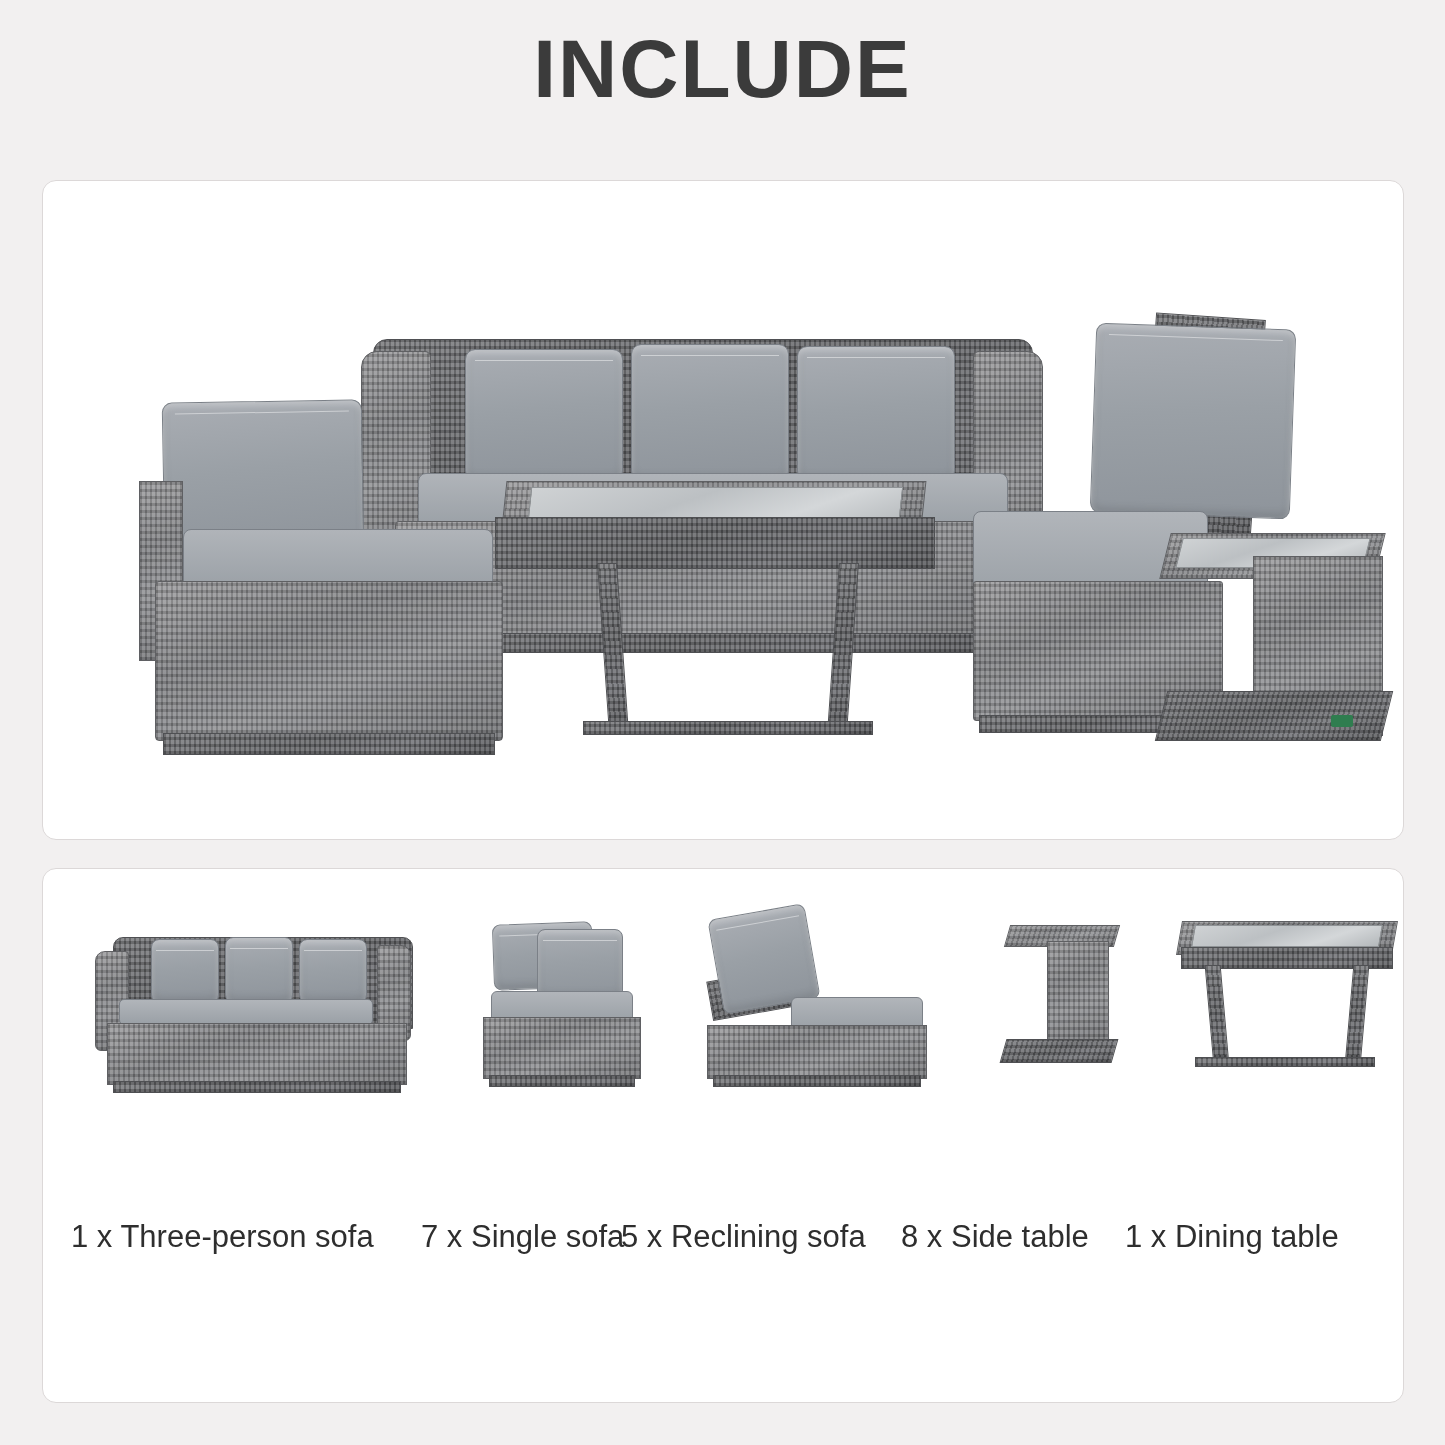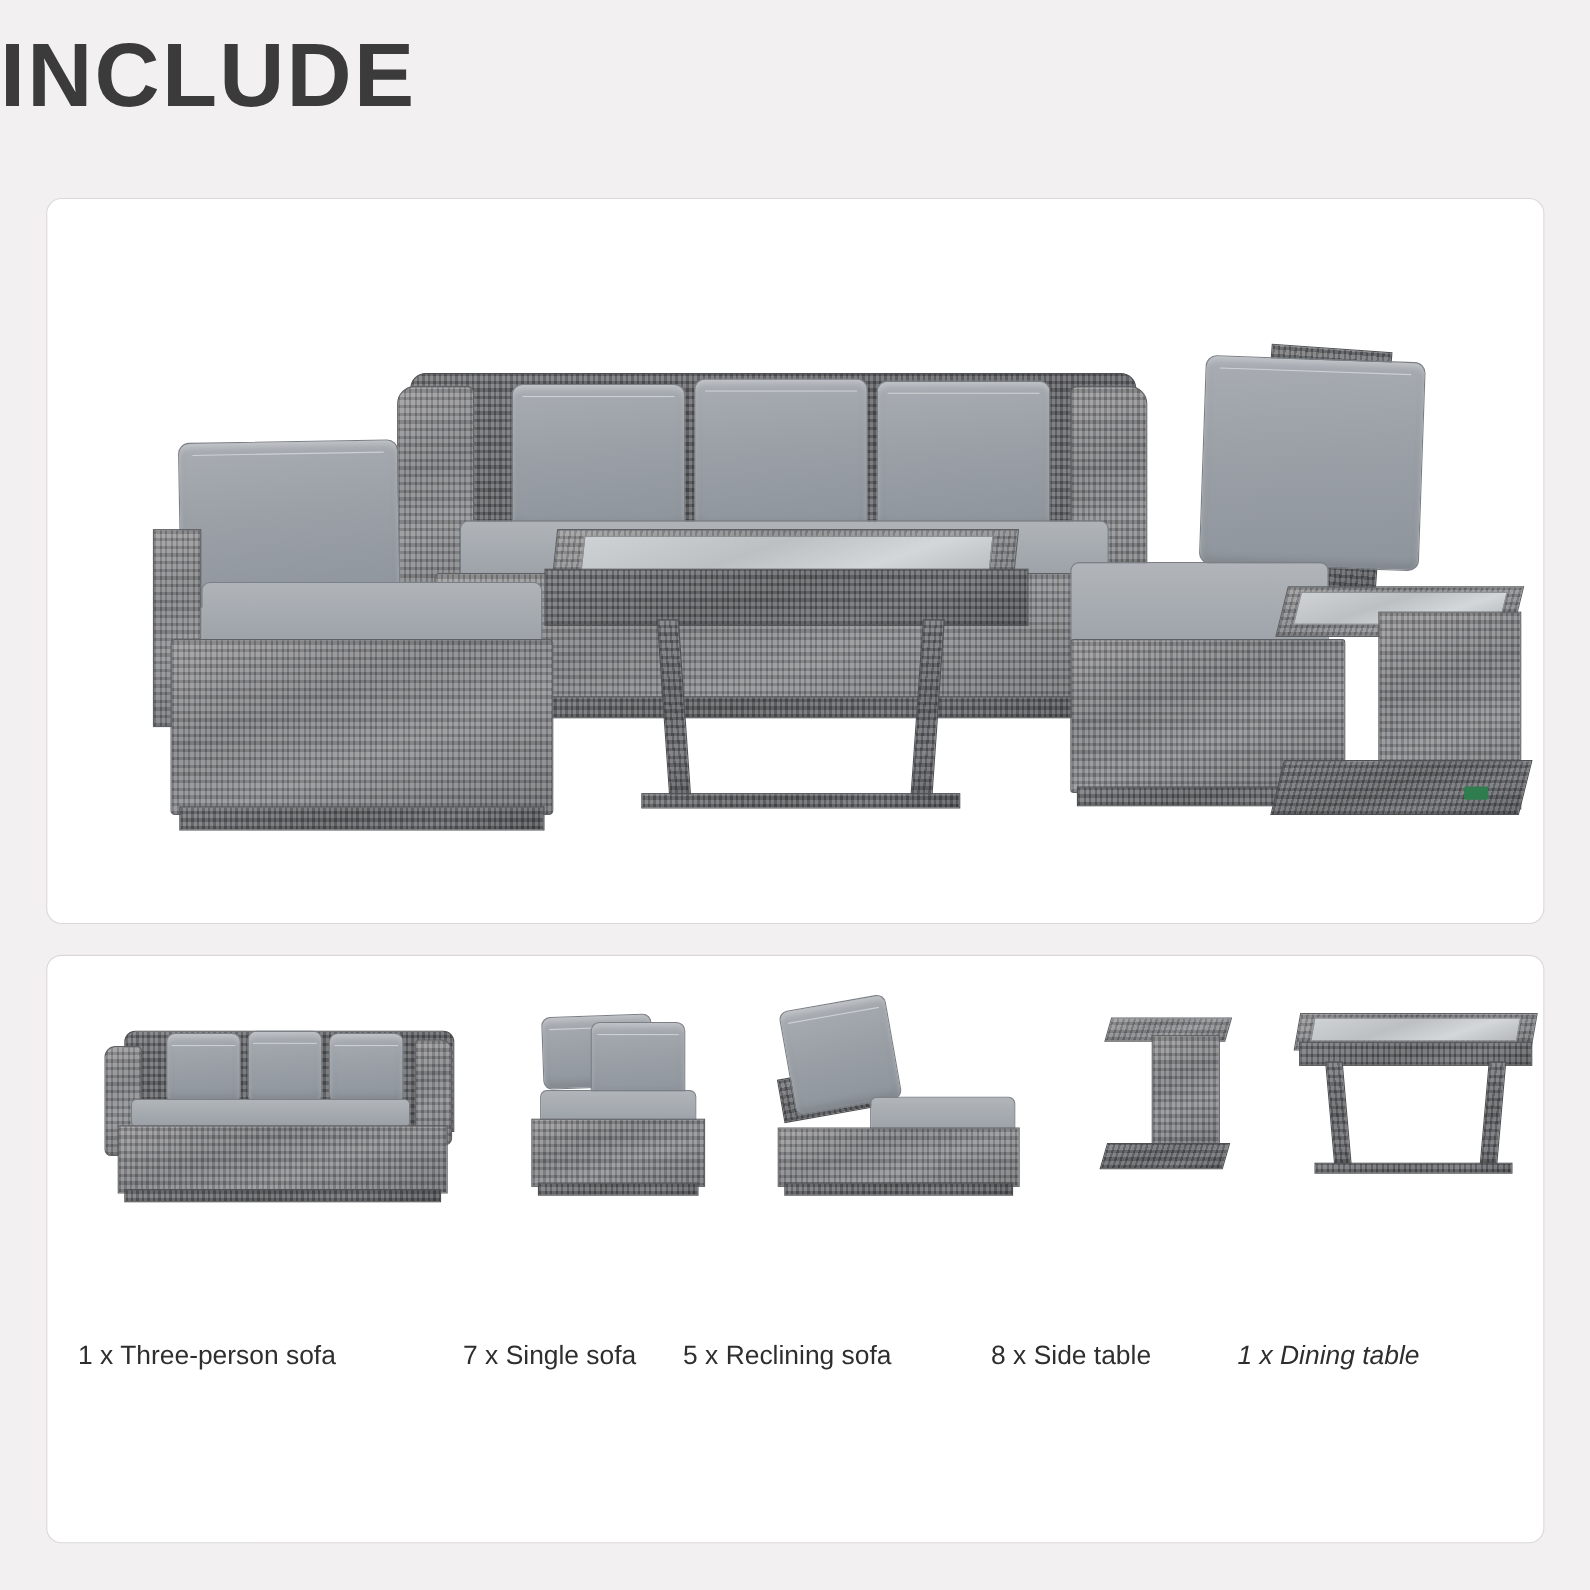--- a/index.html
+++ b/index.html
@@ -6,20 +6,21 @@
   body{
     width:1445px;height:1445px;
     background:#f2f0f0;
     font-family:"Liberation Sans", sans-serif;
     overflow:hidden;
   }
   .page{position:relative;width:1445px;height:1445px;}
 
   .title{
     position:absolute;top:22px;left:0;width:100%;
+    text-align:center;
     font-size:82px;
     font-weight:bold;
     letter-spacing:2px;
     color:#3b3b3b;
   }
 
   .panel{
     position:absolute;
     background:#ffffff;
     border:1px solid #dcd8d8;
@@ -105,21 +106,21 @@
   .hst-body{position:absolute;left:1210px;top:375px;width:130px;height:180px;}
   .hst-foot{position:absolute;left:1118px;top:510px;width:226px;height:50px;transform:skewX(-14deg);}
   .hst-tag{position:absolute;left:1288px;top:534px;width:22px;height:12px;background:#2f7d4f;border-radius:2px;}
 
   
   .list-row{position:absolute;left:0;top:30px;width:100%;height:300px;}
   .item{position:absolute;top:0;height:260px;}
   .labels{position:absolute;left:0;top:350px;width:100%;height:50px;}
   .label{
     position:absolute;
-    font-size:24px;
+    font-size:31px;
     color:#2e2e2e;
     white-space:nowrap;
     top:0;
   }
 
   
   .s3{left:40px;width:330px;}
   .s3 .bk{position:absolute;left:30px;top:38px;width:300px;height:92px;border-radius:10px 10px 0 0;}
   .s3 .c1{position:absolute;left:68px;top:40px;width:68px;height:64px;border-radius:8px;}
   .s3 .c2{position:absolute;left:142px;top:38px;width:68px;height:66px;border-radius:8px;}
@@ -266,18 +267,18 @@
         <div class="rattan-d ft"></div>
       </div>
 
     </div>
 
     <div class="labels">
       <div class="label" style="left:28px;">1 x Three-person sofa</div>
       <div class="label" style="left:378px;">7 x Single sofa</div>
       <div class="label" style="left:578px;">5 x Reclining sofa</div>
       <div class="label" style="left:858px;">8 x  Side table</div>
-      <div class="label" style="left:1082px;font-style:italic;">1 x Dining table</div>
+      <div class="label" style="left:1082px;">1 x Dining table</div>
     </div>
 
   </div>
 
 </div>
 
 </body></html>

